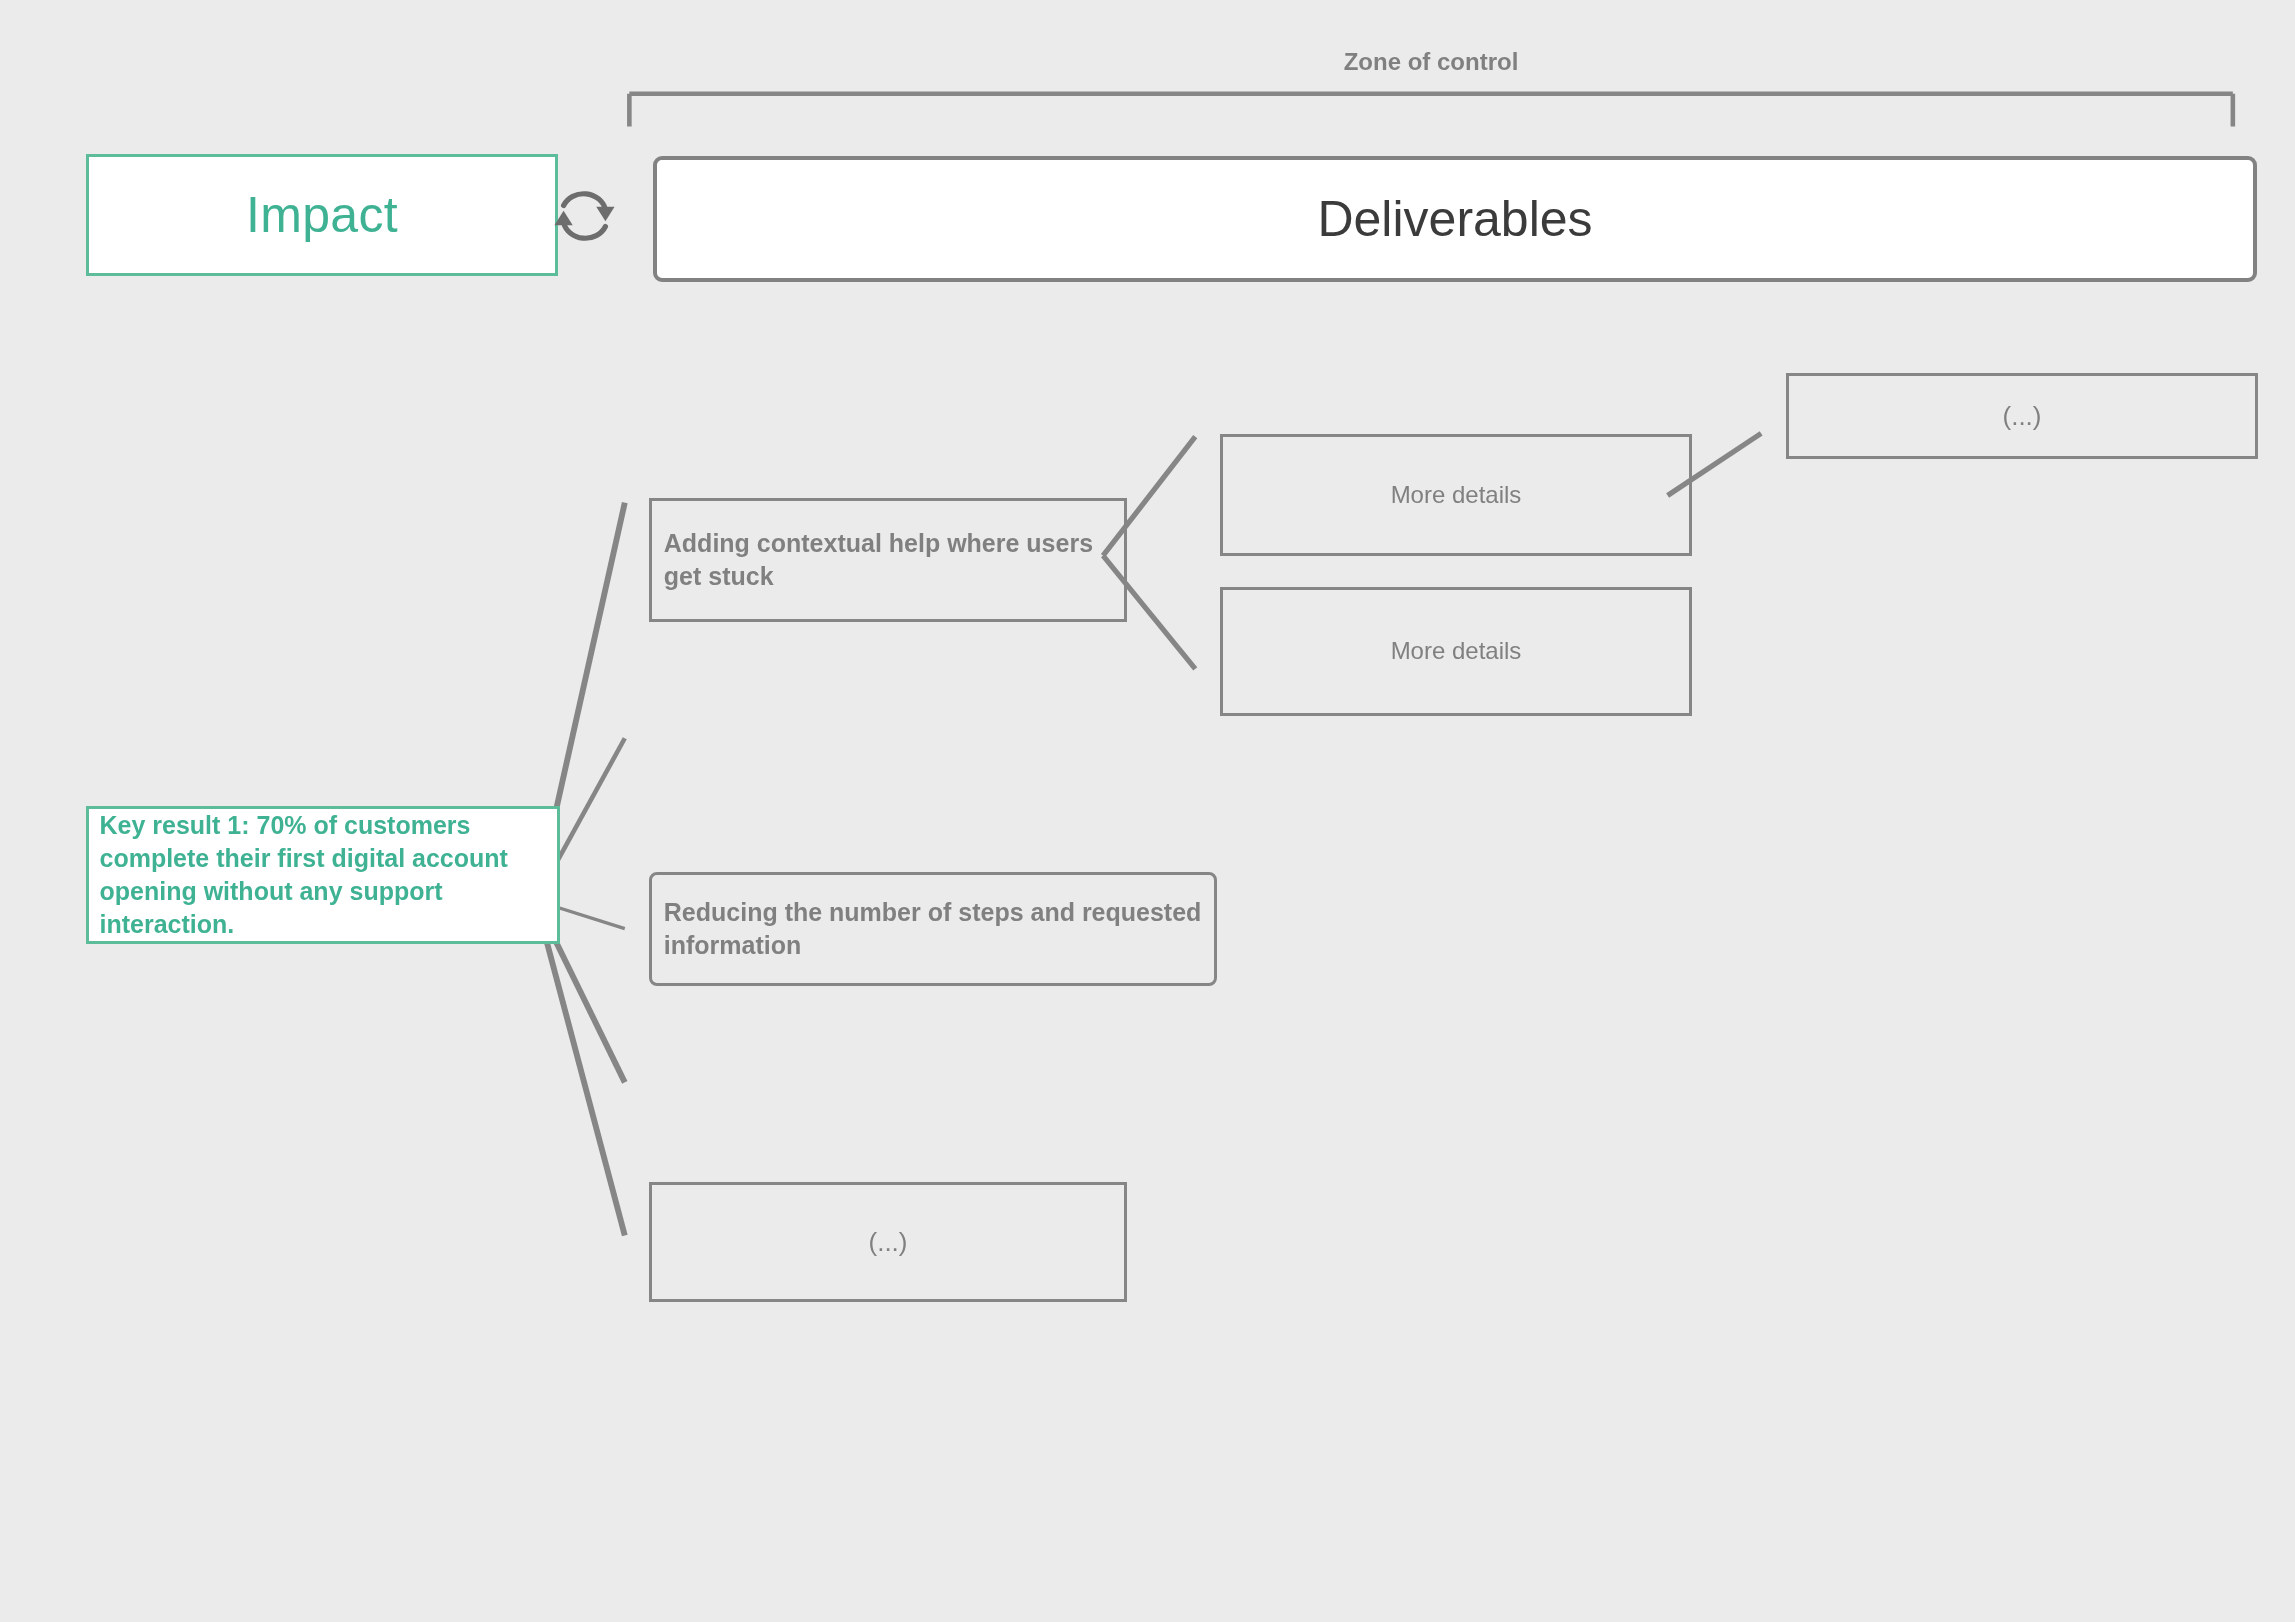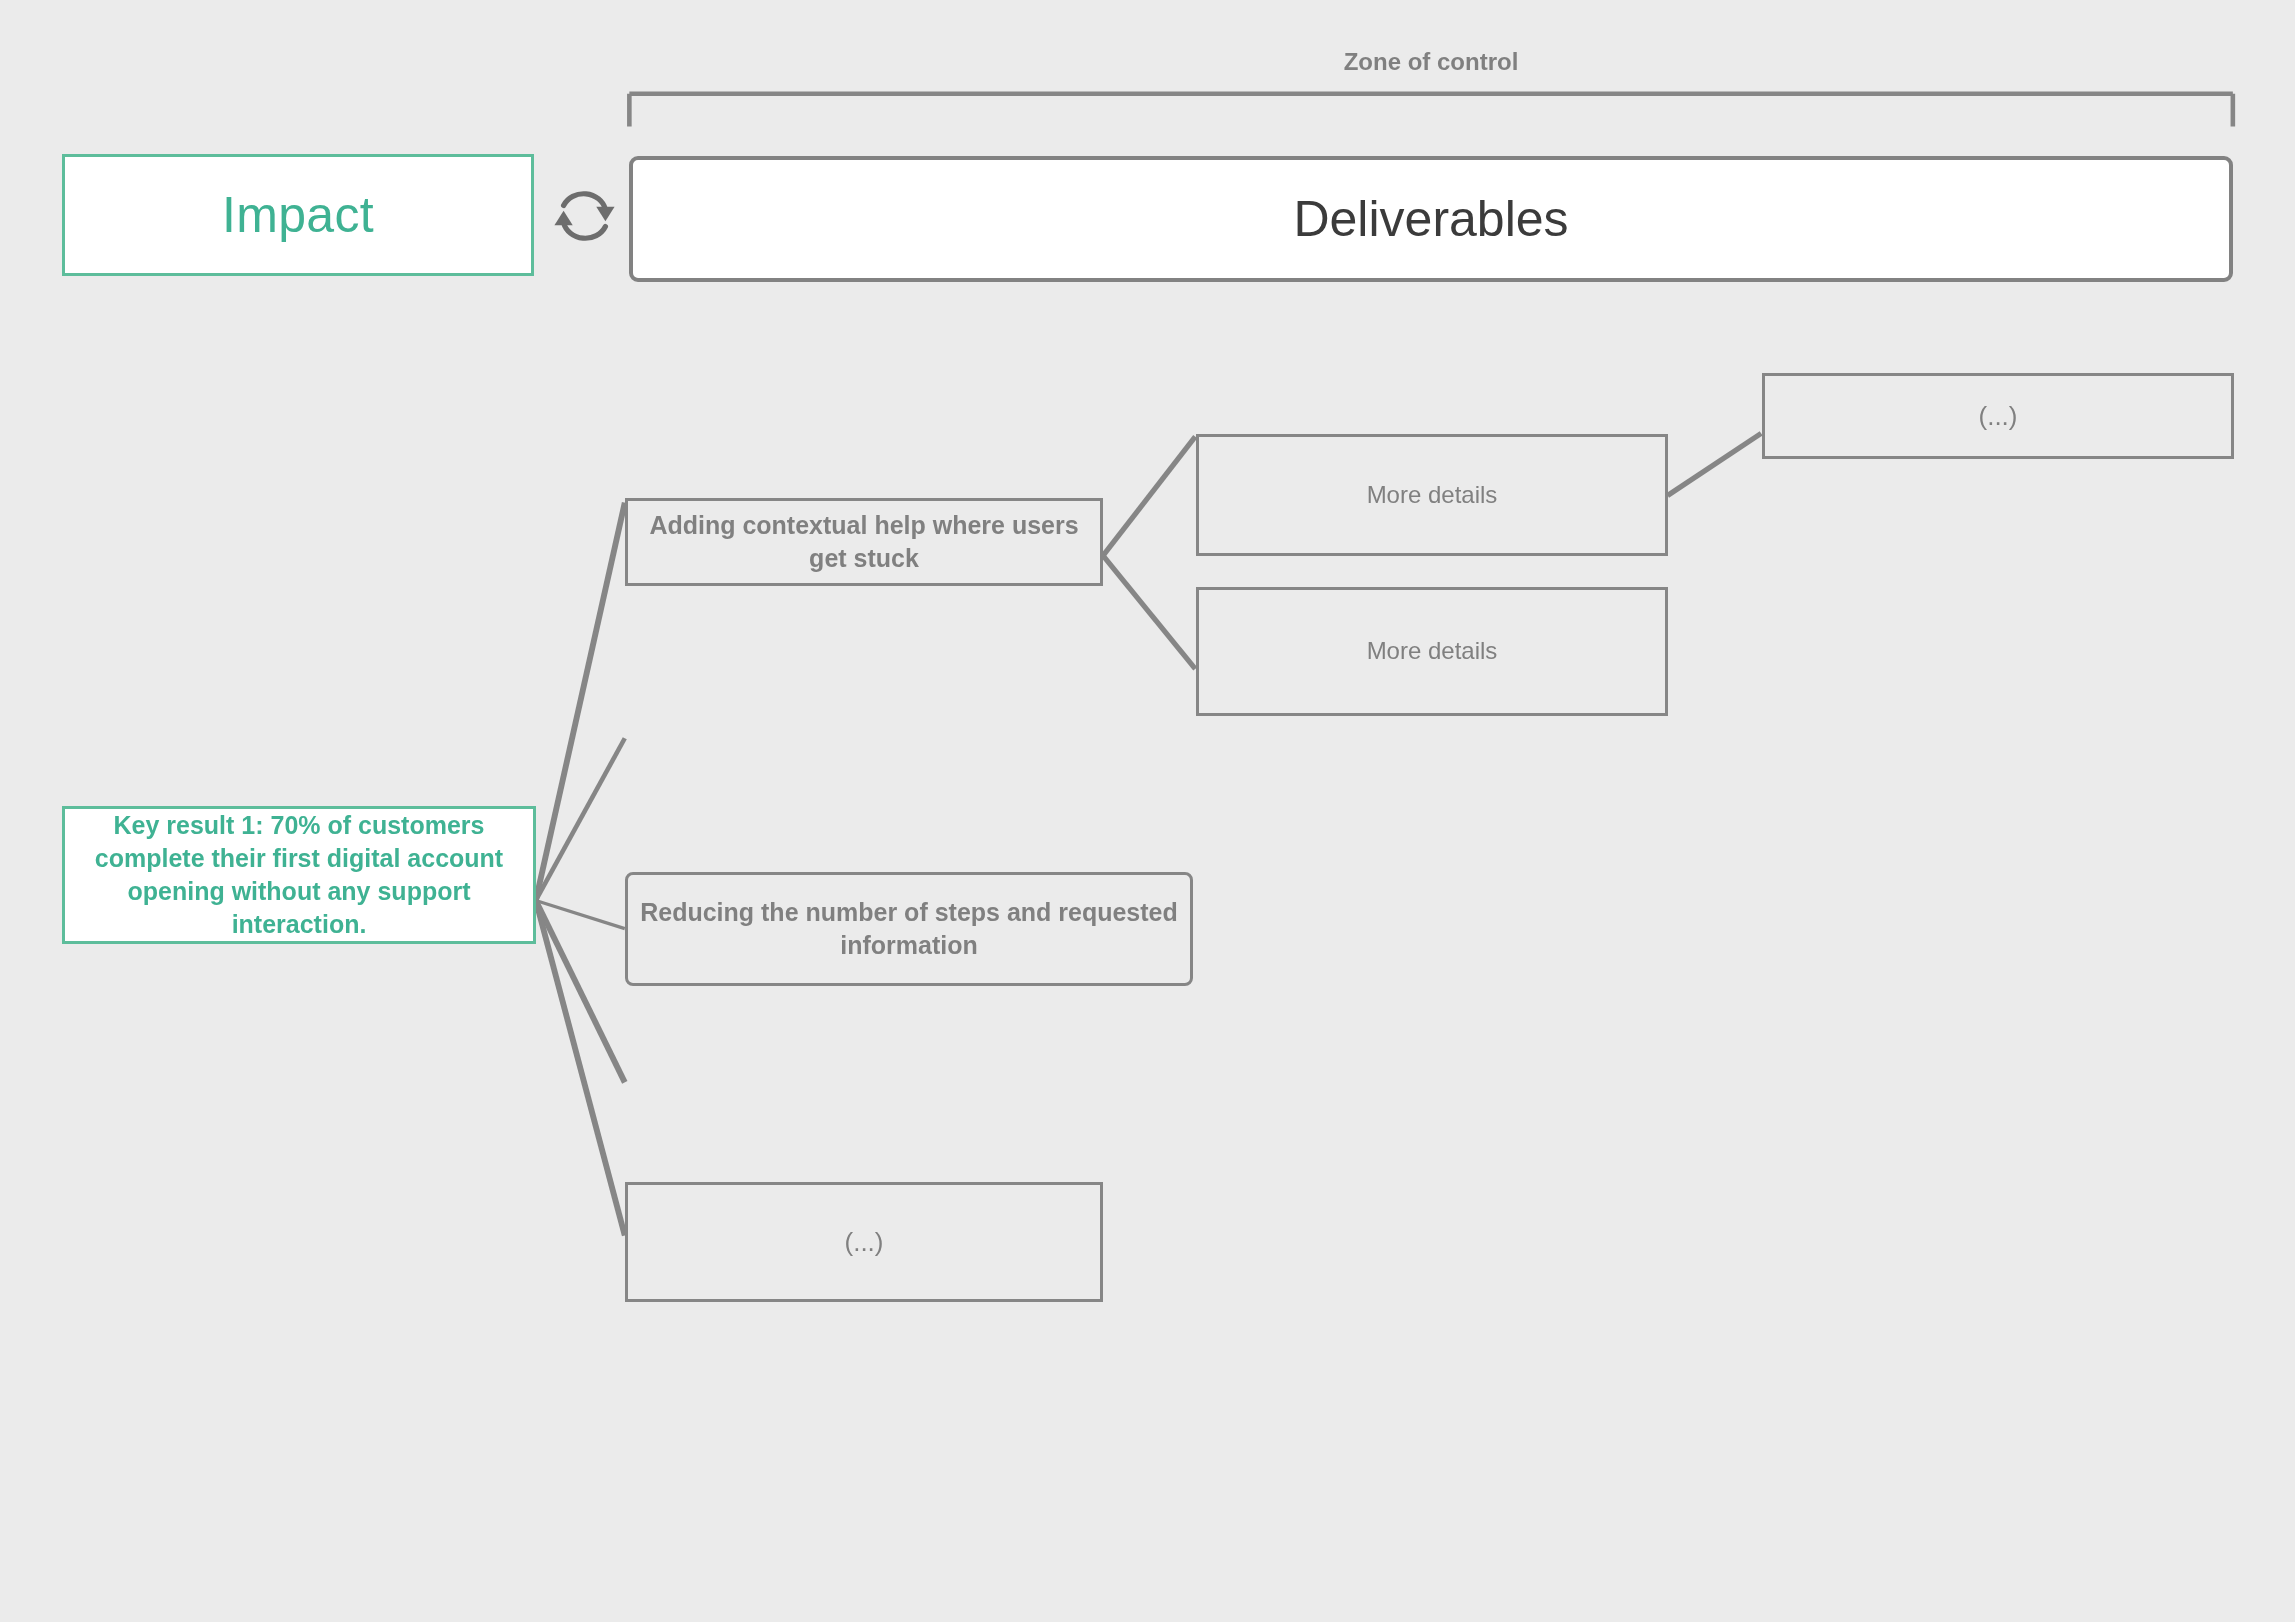--- a/index.html
+++ b/index.html
@@ -22,22 +22,23 @@
     height: 1623px;
   }
 
   
   .node {
     position: absolute;
     box-sizing: border-box;
     display: flex;
     align-items: center;
     justify-content: center;
-    text-align: center;
+    text-align: left;
     line-height: 1.18;
+    margin-left: 24px;
   }
 
   
   .impact-box {
     border: 3.3px solid #5dbd9b;
     background: #ffffff;
     color: #3fb293;
     font-size: 50px;
     font-weight: 400;
     letter-spacing: 0.3px;
@@ -153,21 +154,21 @@
   </div>
 
   <div class="node deliverables-box" style="left:629px; top:156px; width:1604px; height:126px;">
     <span>Deliverables</span>
   </div>
 
   <div class="node keyresult-box" style="left:62px; top:806px; width:474px; height:138px;">
     <span>Key result 1: 70% of customers complete their first digital account opening without any support interaction.</span>
   </div>
 
-  <div class="node item-box" style="left:625px; top:498px; width:478px; height:88px;">
+  <div class="node item-box" style="left:625px; top:498px; width:478px; height:124px;">
     <span>Adding contextual help where users get stuck</span>
   </div>
 
 
   <div class="node item-box" style="left:625px; top:872px; width:568px; height:114px;border-radius:8px;">
     <span>Reducing the number of steps and requested information</span>
   </div>
 
 
   <div class="node item-box ellipsis-box" style="left:625px; top:1182px; width:478px; height:120px;">

